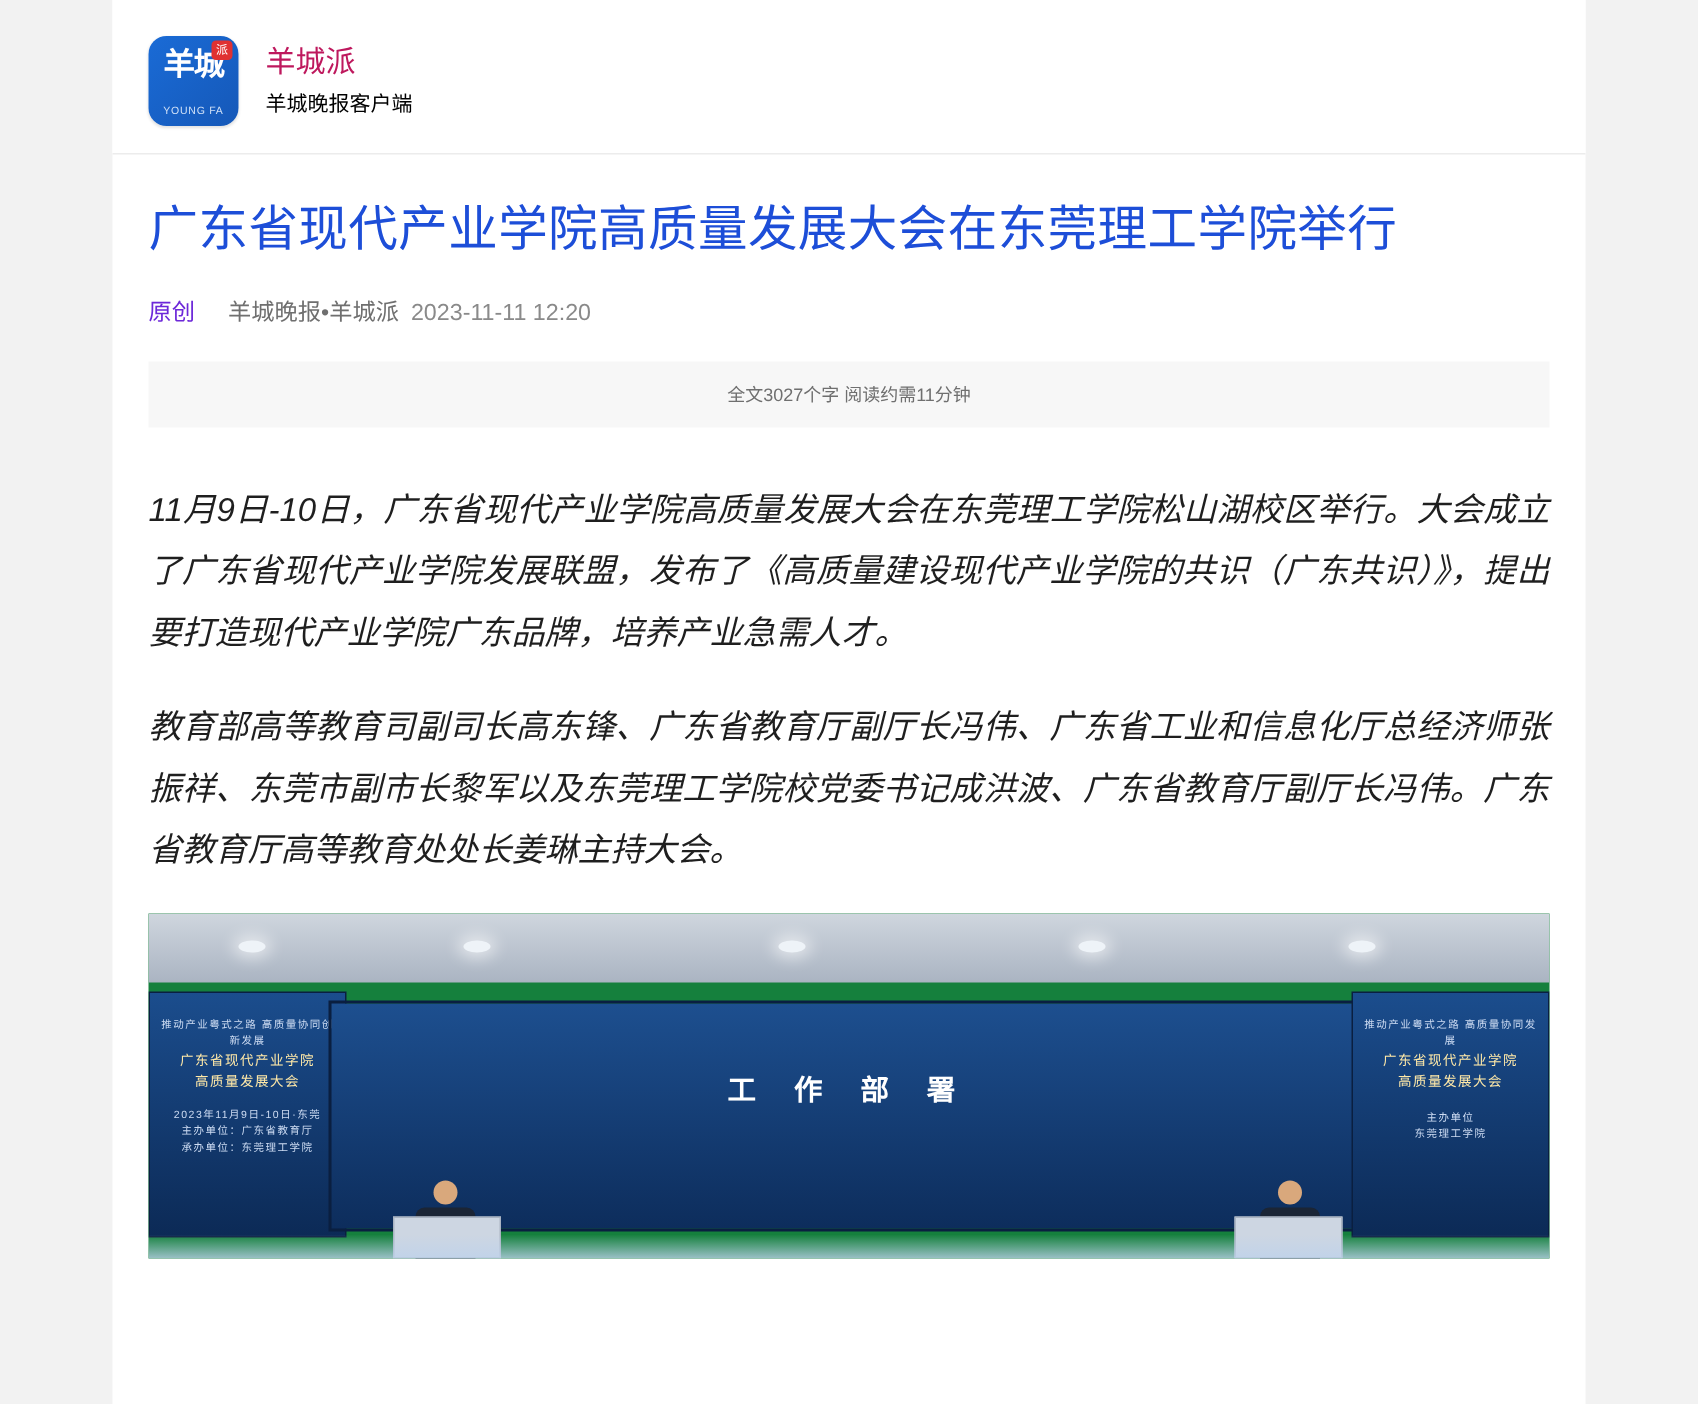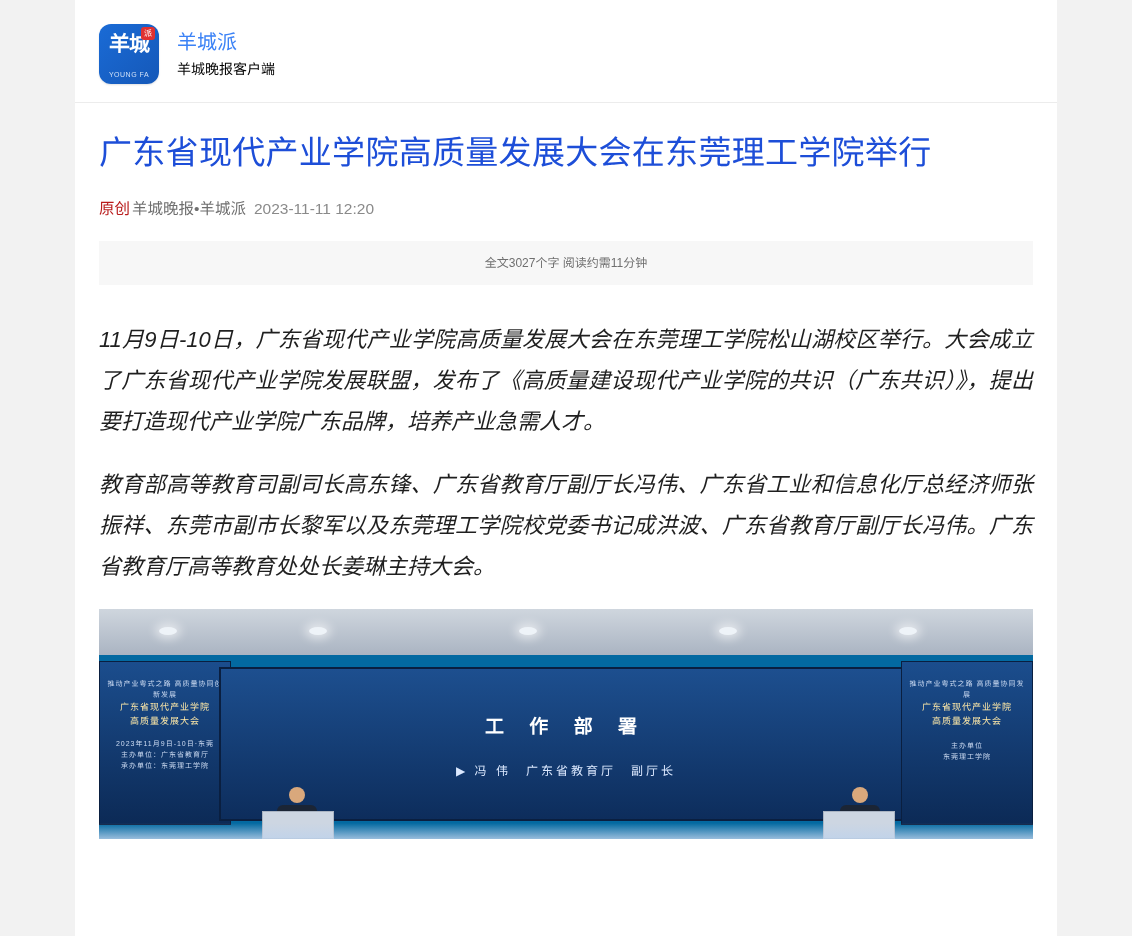--- a/index.html
+++ b/index.html
@@ -70,21 +70,21 @@
     padding: 1px 3px;
     border-radius: 3px;
   }
   .app-text {
     margin-left: 18px;
     flex: 1 1 auto;
     min-width: 0;
   }
   .app-name {
     font-size: 20px;
-    color: #3b82f6;
+    color: #be185d;
     line-height: 28px;
   }
   .app-desc {
     font-size: 14px;
     color: #000000;
     line-height: 22px;
     margin-top: 2px;
   }
   .open-btn {
     flex: 0 0 auto;
@@ -111,22 +111,22 @@
     letter-spacing: .3px;
     margin: 0 0 20px 0;
   }
   .meta {
     font-size: 15.5px;
     color: #8a8a8a;
     line-height: 24px;
     margin-bottom: 20px;
   }
   .meta .original {
-    color: #b91c1c;
-    margin-right: 2px;
+    color: #6d28d9;
+    margin-right: 22px;
   }
   .meta .source { color: #6f6f6f; }
   .meta .time { margin-left: 8px; }
 
   .readbar {
     background: #f7f7f7;
     text-align: center;
     color: #6f6f6f;
     font-size: 12px;
     line-height: 44px;
@@ -141,21 +141,21 @@
     margin: 0 0 22px 0;
     text-align: justify;
     font-style: italic;
   }
 
   
   .photo {
     position: relative;
     width: 100%;
     height: 230px;
-    background: #0369a1;
+    background: #15803d;
     overflow: hidden;
     margin-top: 6px;
   }
   .photo .ceiling {
     position: absolute; left: 0; right: 0; top: 0; height: 46px;
     background: linear-gradient(180deg,#cfd6de 0%, #aab4c2 100%);
   }
   .photo .spot {
     position: absolute;
     width: 18px; height: 8px;
@@ -281,21 +281,20 @@
             <div class="sp-line">广东省现代产业学院</div>
             <div class="sp-line">高质量发展大会</div>
             <div class="sp-line small" style="margin-top:10px;">2023年11月9日-10日·东莞</div>
             <div class="sp-line small">主办单位：广东省教育厅</div>
             <div class="sp-line small">承办单位：东莞理工学院</div>
           </div>
         </div>
 
         <div class="bigscreen">
           <div class="screen-title">工 作 部 署</div>
-          <div class="screen-sub">▶ 冯 伟　广东省教育厅　副厅长</div>
         </div>
 
         <div class="sidepanel right">
           <div class="sp-pad">
             <div class="sp-line small">推动产业粤式之路 高质量协同发展</div>
             <div class="sp-line">广东省现代产业学院</div>
             <div class="sp-line">高质量发展大会</div>
             <div class="sp-line small" style="margin-top:12px;">主办单位</div>
             <div class="sp-line small">东莞理工学院</div>
           </div>

